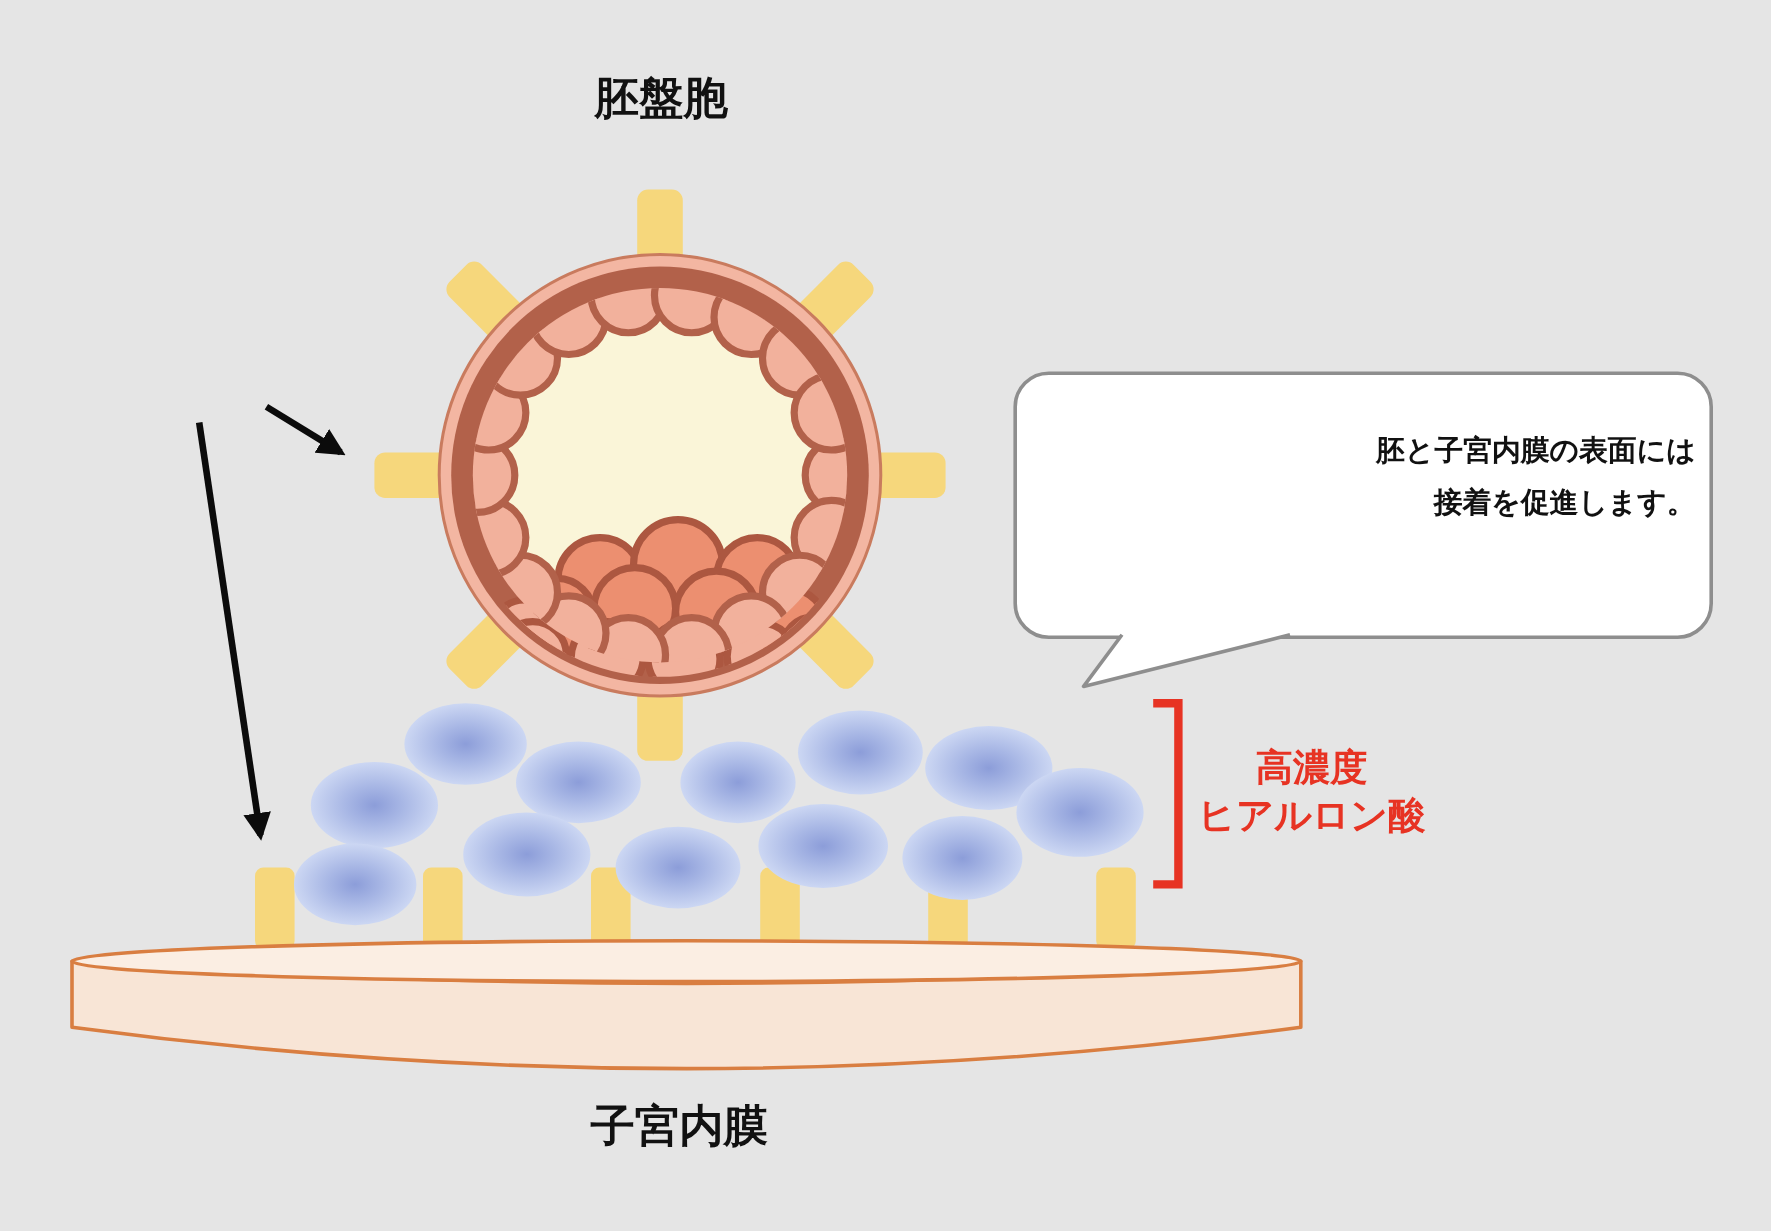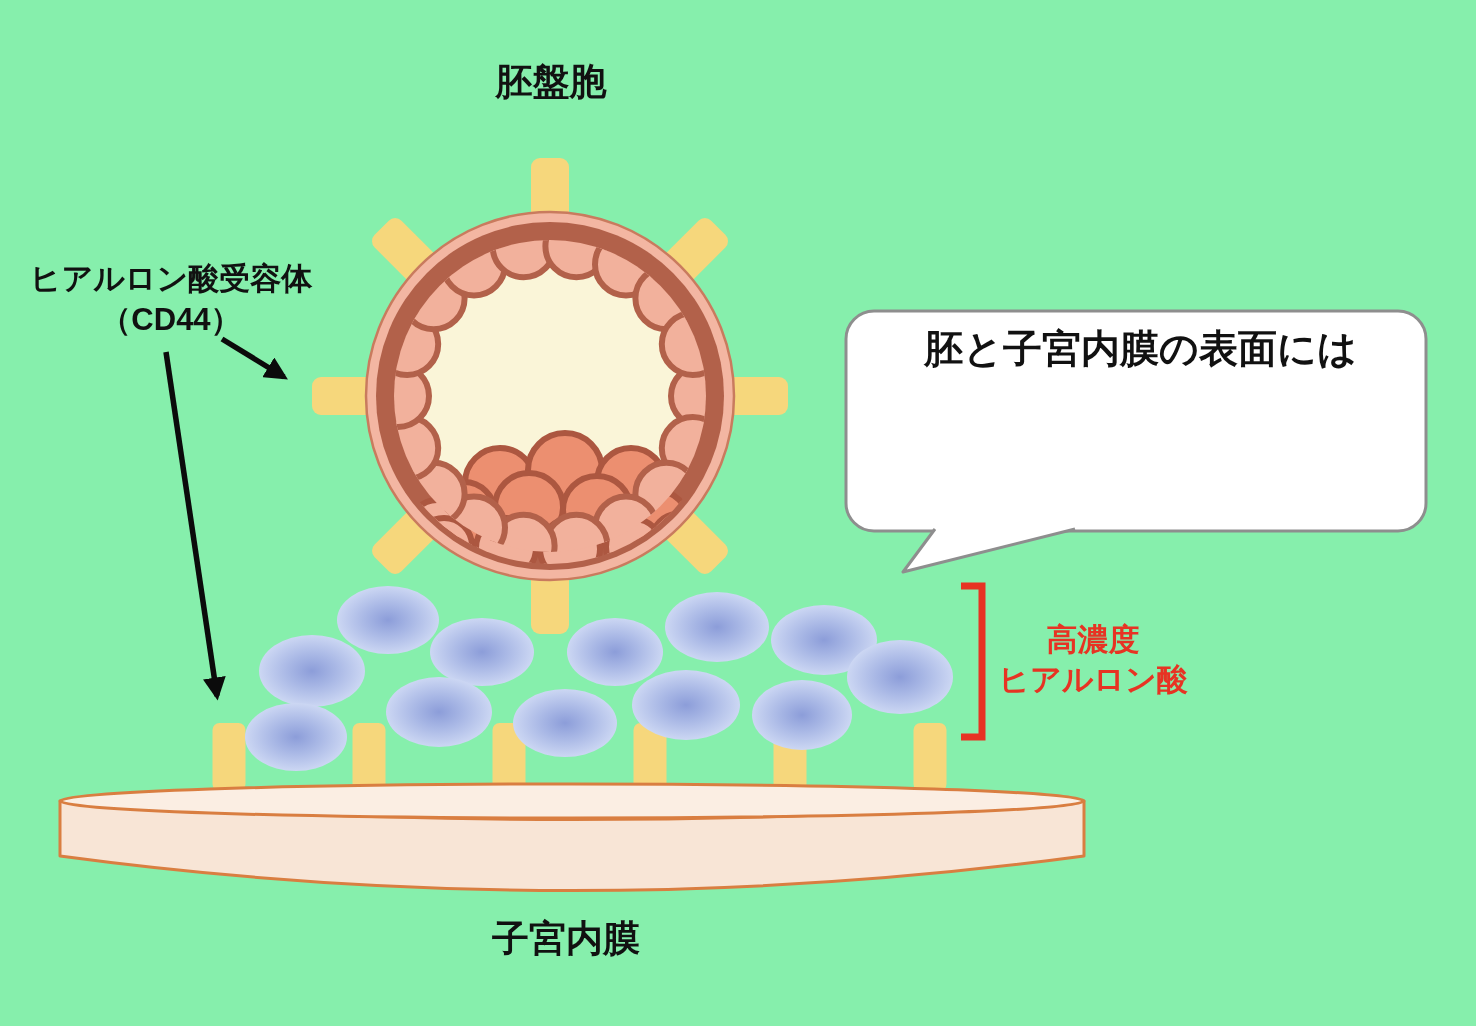--- a/index.html
+++ b/index.html
@@ -1,32 +1,32 @@
 <!DOCTYPE html>
 <html><head>
 <meta charset="utf-8">
 <style>
   html,body{margin:0;padding:0;background:#ffffff;}
   .stage{
     position:relative;
     width:1476px;height:1026px;
-    background:#86efac;
+    background:#e5e5e5;
     overflow:hidden;
     font-family:"Liberation Sans","DejaVu Sans",sans-serif;
   }
   .stage svg{position:absolute;left:0;top:0;}
   .lbl{
     position:absolute;
     color:#111111;
     font-weight:bold;
     white-space:nowrap;
   }
   .t-title{left:440px;top:62px;width:222px;font-size:37px;line-height:1.1;text-align:center;}
   .t-receptor{left:18px;top:258px;width:306px;font-size:31px;line-height:41px;text-align:center;}
-  .t-bubble{left:868px;top:327px;width:545px;font-size:39px;line-height:44px;text-align:center;}
+  .t-bubble{left:868px;top:354px;width:545px;font-size:24px;line-height:44px;text-align:right;}
   .t-ha{left:993px;top:620px;width:200px;font-size:31px;line-height:40px;text-align:center;color:#E73323;}
   .t-endo{left:456px;top:919px;width:220px;font-size:37px;line-height:1.1;text-align:center;}
 </style>
 </head>
 <body>
 
 <div class="stage">
 
 <svg width="1476" height="1026" viewBox="0 0 1476 1026">
   <defs>
@@ -142,27 +142,24 @@
   <path d="M961,586 L982,586 L982,737 L961,737" fill="none" stroke="#E73323" stroke-width="7"></path>
 
   <g>
     <rect x="846" y="311" width="580" height="220" rx="28" fill="#ffffff" stroke="#8E8E8E" stroke-width="3"></rect>
     <path d="M935,529 L903,572 L1075,529" fill="#ffffff" stroke="#8E8E8E" stroke-width="3" stroke-linejoin="round"></path>
   </g>
 </svg>
 
 <div class="lbl t-title">胚盤胞</div>
 
-<div class="lbl t-receptor">
-  <div>ヒアルロン酸受容体</div>
-  <div>（CD44）</div>
-</div>
 
 <div class="lbl t-bubble">
   <div>胚と子宮内膜の表面には</div>
+  <div>接着を促進します。</div>
 </div>
 
 <div class="lbl t-ha">
   <div>高濃度</div>
   <div>ヒアルロン酸</div>
 </div>
 
 <div class="lbl t-endo">子宮内膜</div>
 
 </div>

